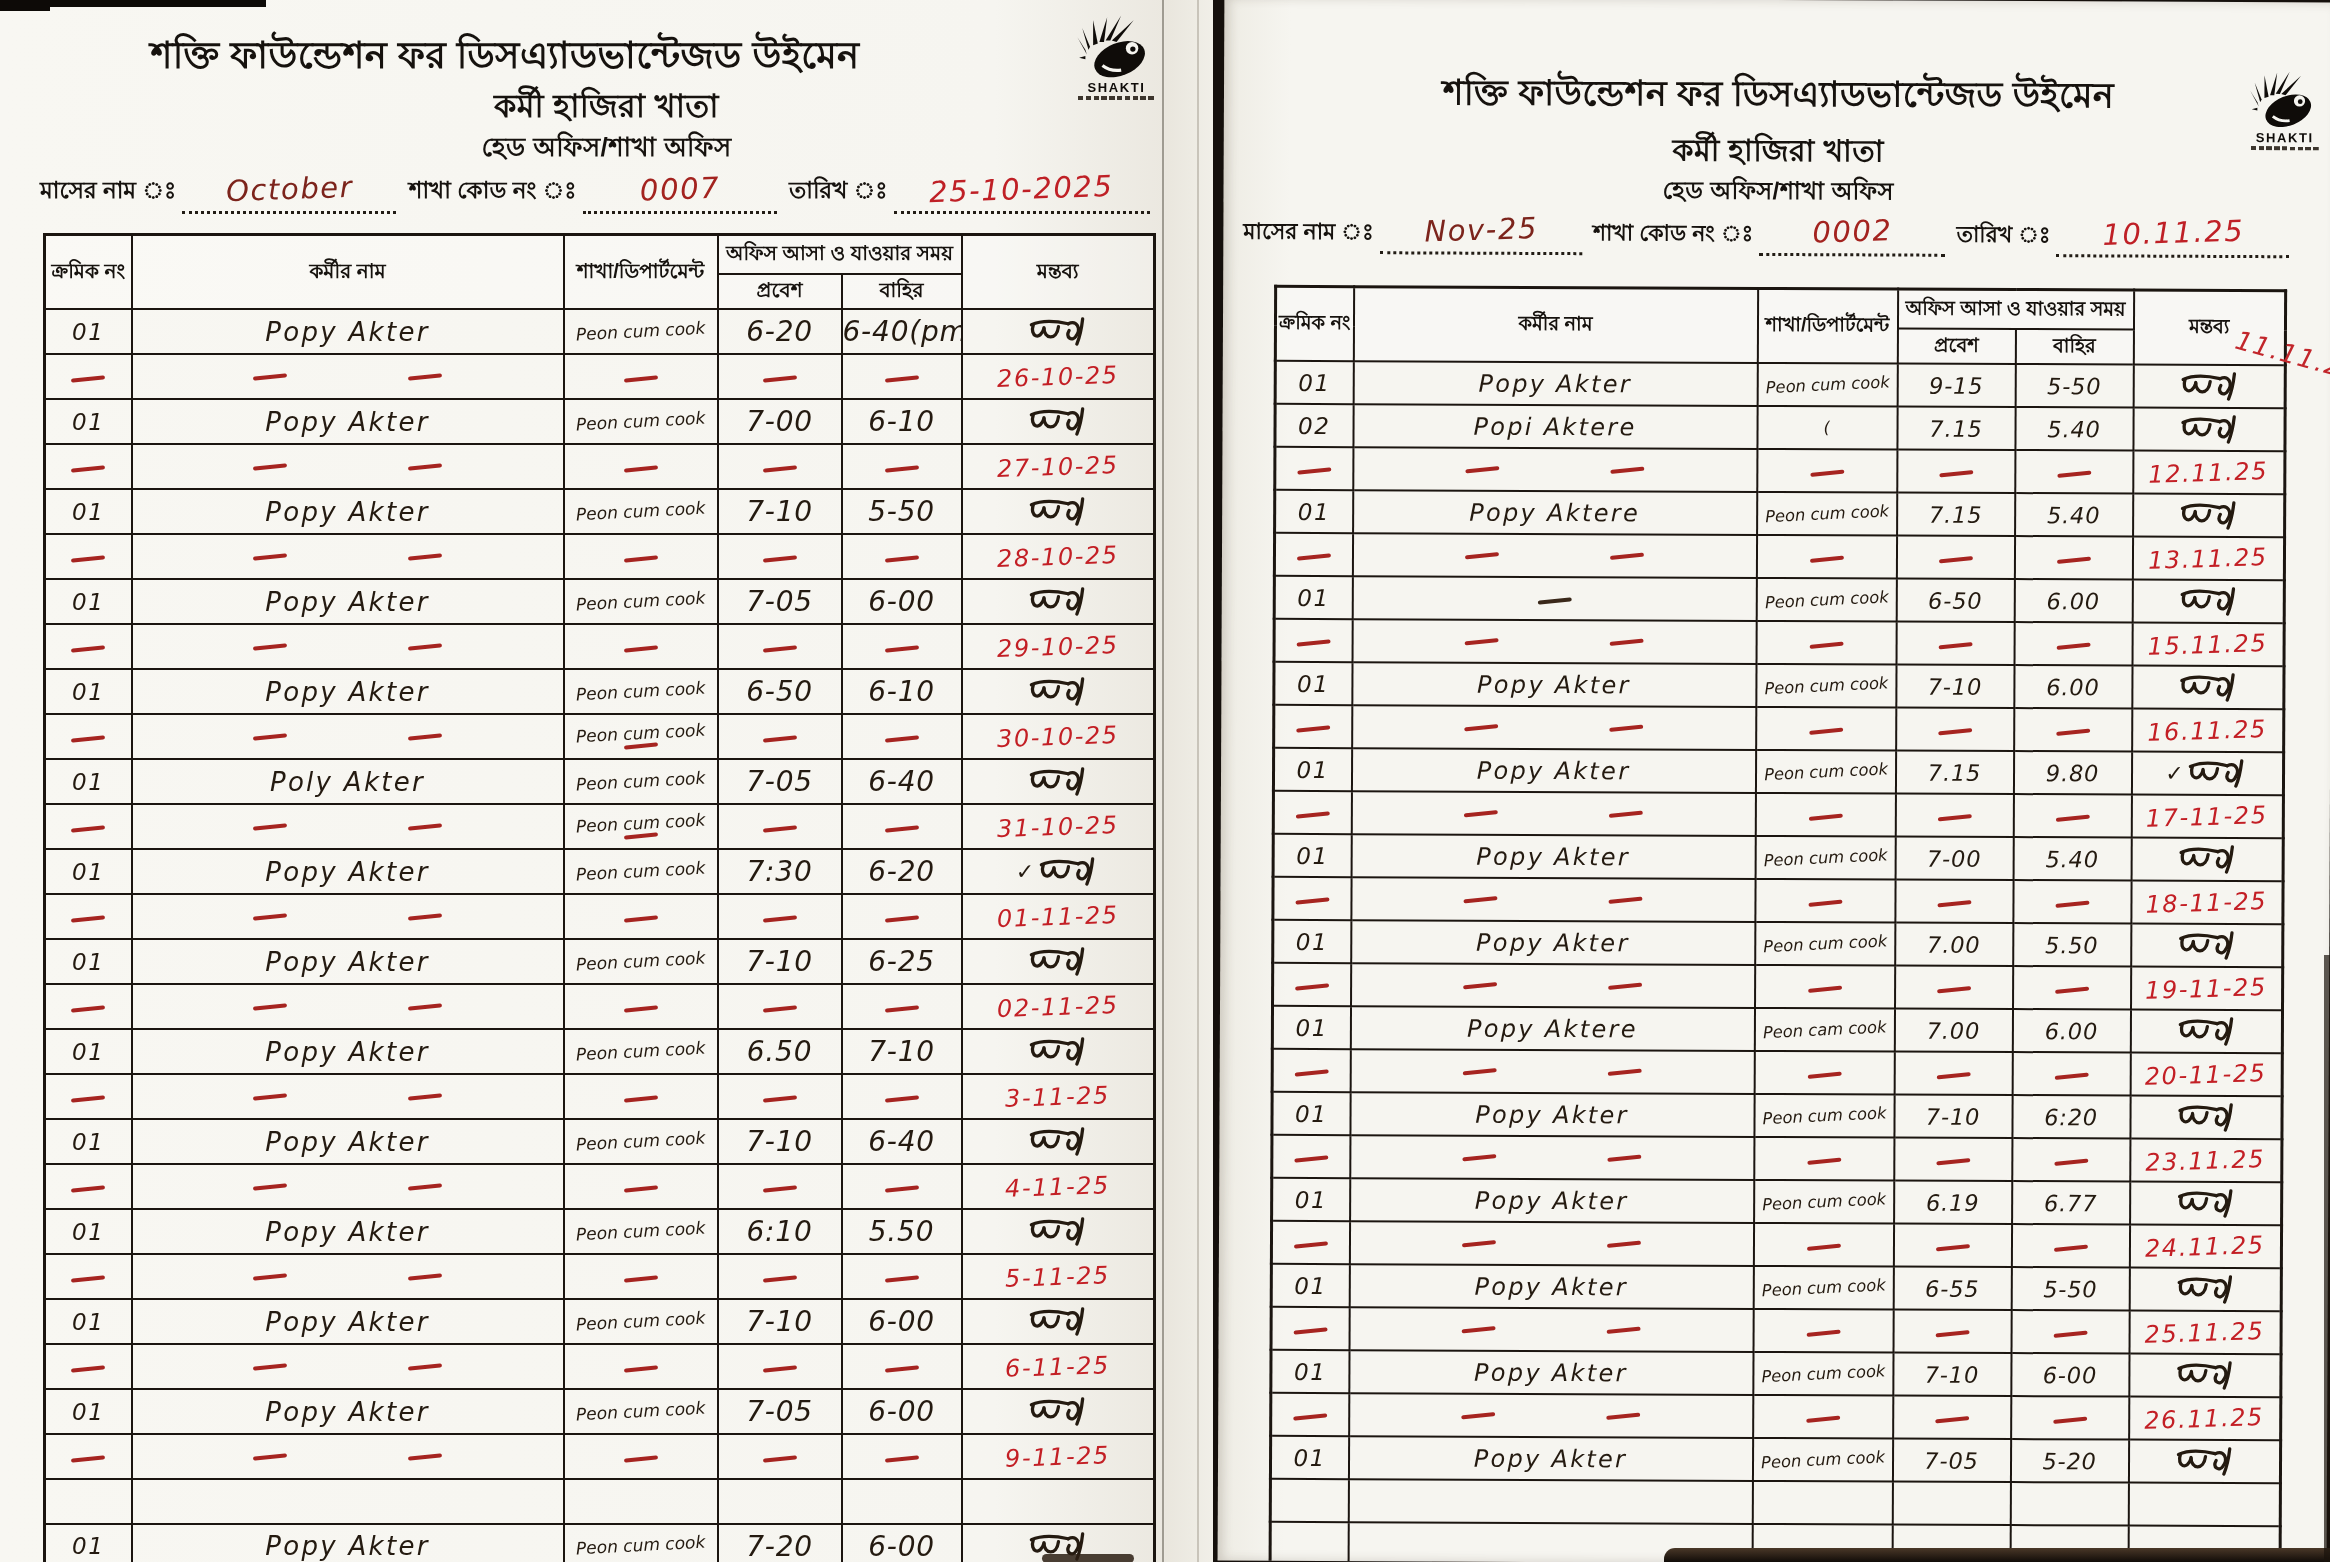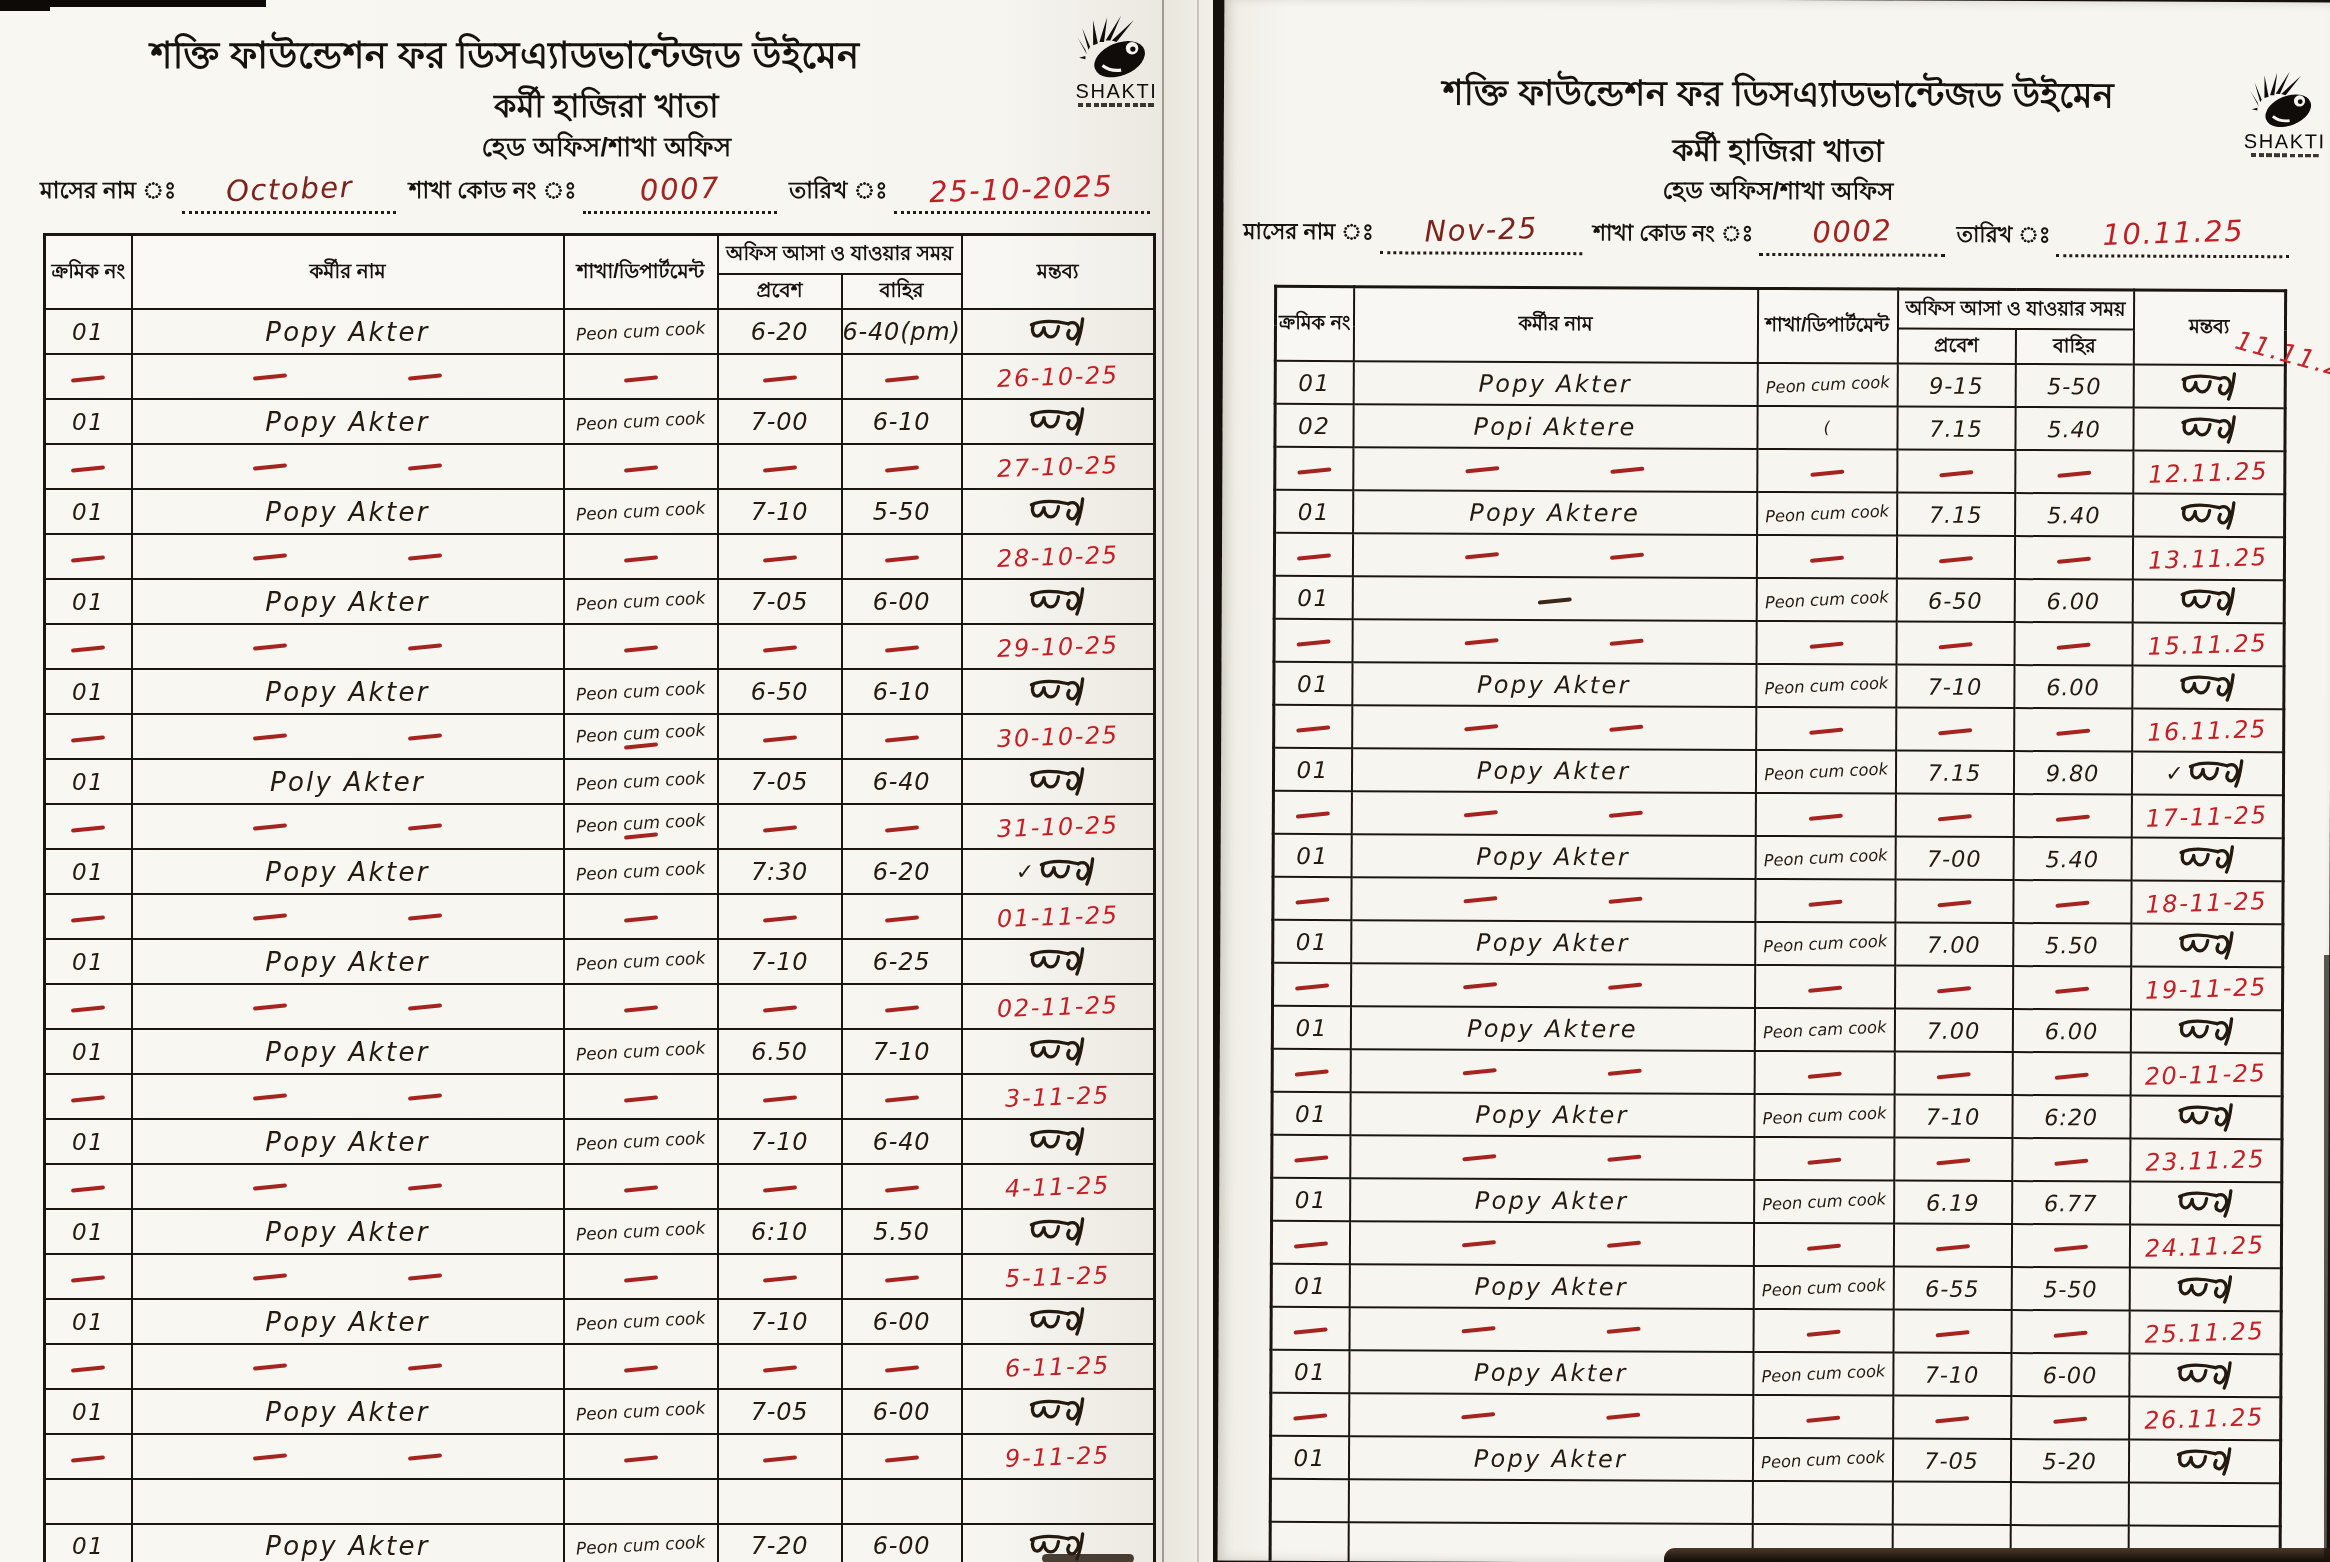--- a/index.html
+++ b/index.html
@@ -19,21 +19,21 @@
   #page-left .t1{width:1010px;left:0;}
   #page-right .t1{top:67px;font-size:35px;}
   #page-right .t2{top:127px;font-size:30px;}
   #page-right .t3{top:172px;font-size:24px;}
 
   
   .logo{position:absolute;text-align:center;}
   #page-left .logo{left:1070px;top:14px;width:93px;}
   #page-right .logo{left:1019px;top:67px;width:84px;}
   .logo svg{display:block;margin:0 auto;}
-  .logo .lt{font-weight:normal;font-size:20px;letter-spacing:1.6px;color:#0f0c09;line-height:1;}
+  .logo .lt{font-weight:bold;font-size:13px;letter-spacing:1.6px;color:#0f0c09;line-height:1;}
   .logo .tag{height:3.9px;margin:2.3px 7.8px 0 7.8px;background:repeating-linear-gradient(90deg,#3c352d 0 5.4px,transparent 5.4px 7.8px);}
 
   
   .formline{position:absolute;display:flex;align-items:flex-end;color:#16120e;}
   #page-left .formline{left:40px;top:172px;width:1119px;}
   #page-right .formline{left:20px;top:216px;width:1080px;}
   .flabel{font-weight:bold;font-size:23px;white-space:nowrap;padding:0 6.2px 3.1px 0;}
   #page-right .flabel{font-size:22px;}
   .fvalue{border-bottom:3.1px dotted #221c15;text-align:center;position:relative;}
   .fvalue span{display:inline-block;position:relative;top:-4.7px;font-family:"DejaVu Sans",sans-serif;font-style:italic;font-size:29px;letter-spacing:1.6px;transform:rotate(-2deg);}
@@ -54,21 +54,21 @@
   #tbl-left thead tr:nth-child(2) th{height:31px;}
   #tbl-right thead tr:nth-child(1) th{height:37px;}
   #tbl-right thead tr:nth-child(2) th{height:33px;}
   #tbl-left tbody tr{height:45px;}
   #tbl-right tbody tr{height:43px;}
 
   .hand{font-family:"DejaVu Sans",sans-serif;font-style:italic;color:#241a10;}
   .h-serial{font-size:23px;letter-spacing:1.6px;}
   .h-name{font-size:26px;letter-spacing:2.3px;white-space:nowrap;}
   .h-dept{font-size:17px;letter-spacing:0;line-height:1.05;display:inline-block;transform:rotate(-3deg);}
-  .h-time{font-size:24px;letter-spacing:0.8px;white-space:nowrap;}
+  .h-time{font-size:28px;letter-spacing:0.8px;white-space:nowrap;}
   #tbl-right .h-name{font-size:24px;}
   #tbl-right .h-time{font-size:22.5px;}
   #tbl-right .h-dept{font-size:16.3px;}
 
   .rdate{font-family:"DejaVu Sans",sans-serif;font-style:italic;color:#c31f25;font-size:24px;letter-spacing:1.6px;display:inline-block;transform:rotate(-2deg);white-space:nowrap;}
   .dash{display:inline-block;width:34px;height:3.9px;background:#a62420;border-radius:2.3px;transform:rotate(-6deg);}
   .dash.dk{background:#3a281a;}
   .dashwrap{display:flex;justify-content:space-evenly;align-items:center;width:100%;}
   .sig{width:65px;height:31px;vertical-align:middle;}
   .chk{font-family:"DejaVu Sans",sans-serif;font-size:22px;color:#241a10;vertical-align:middle;margin-right:0.8px;}

